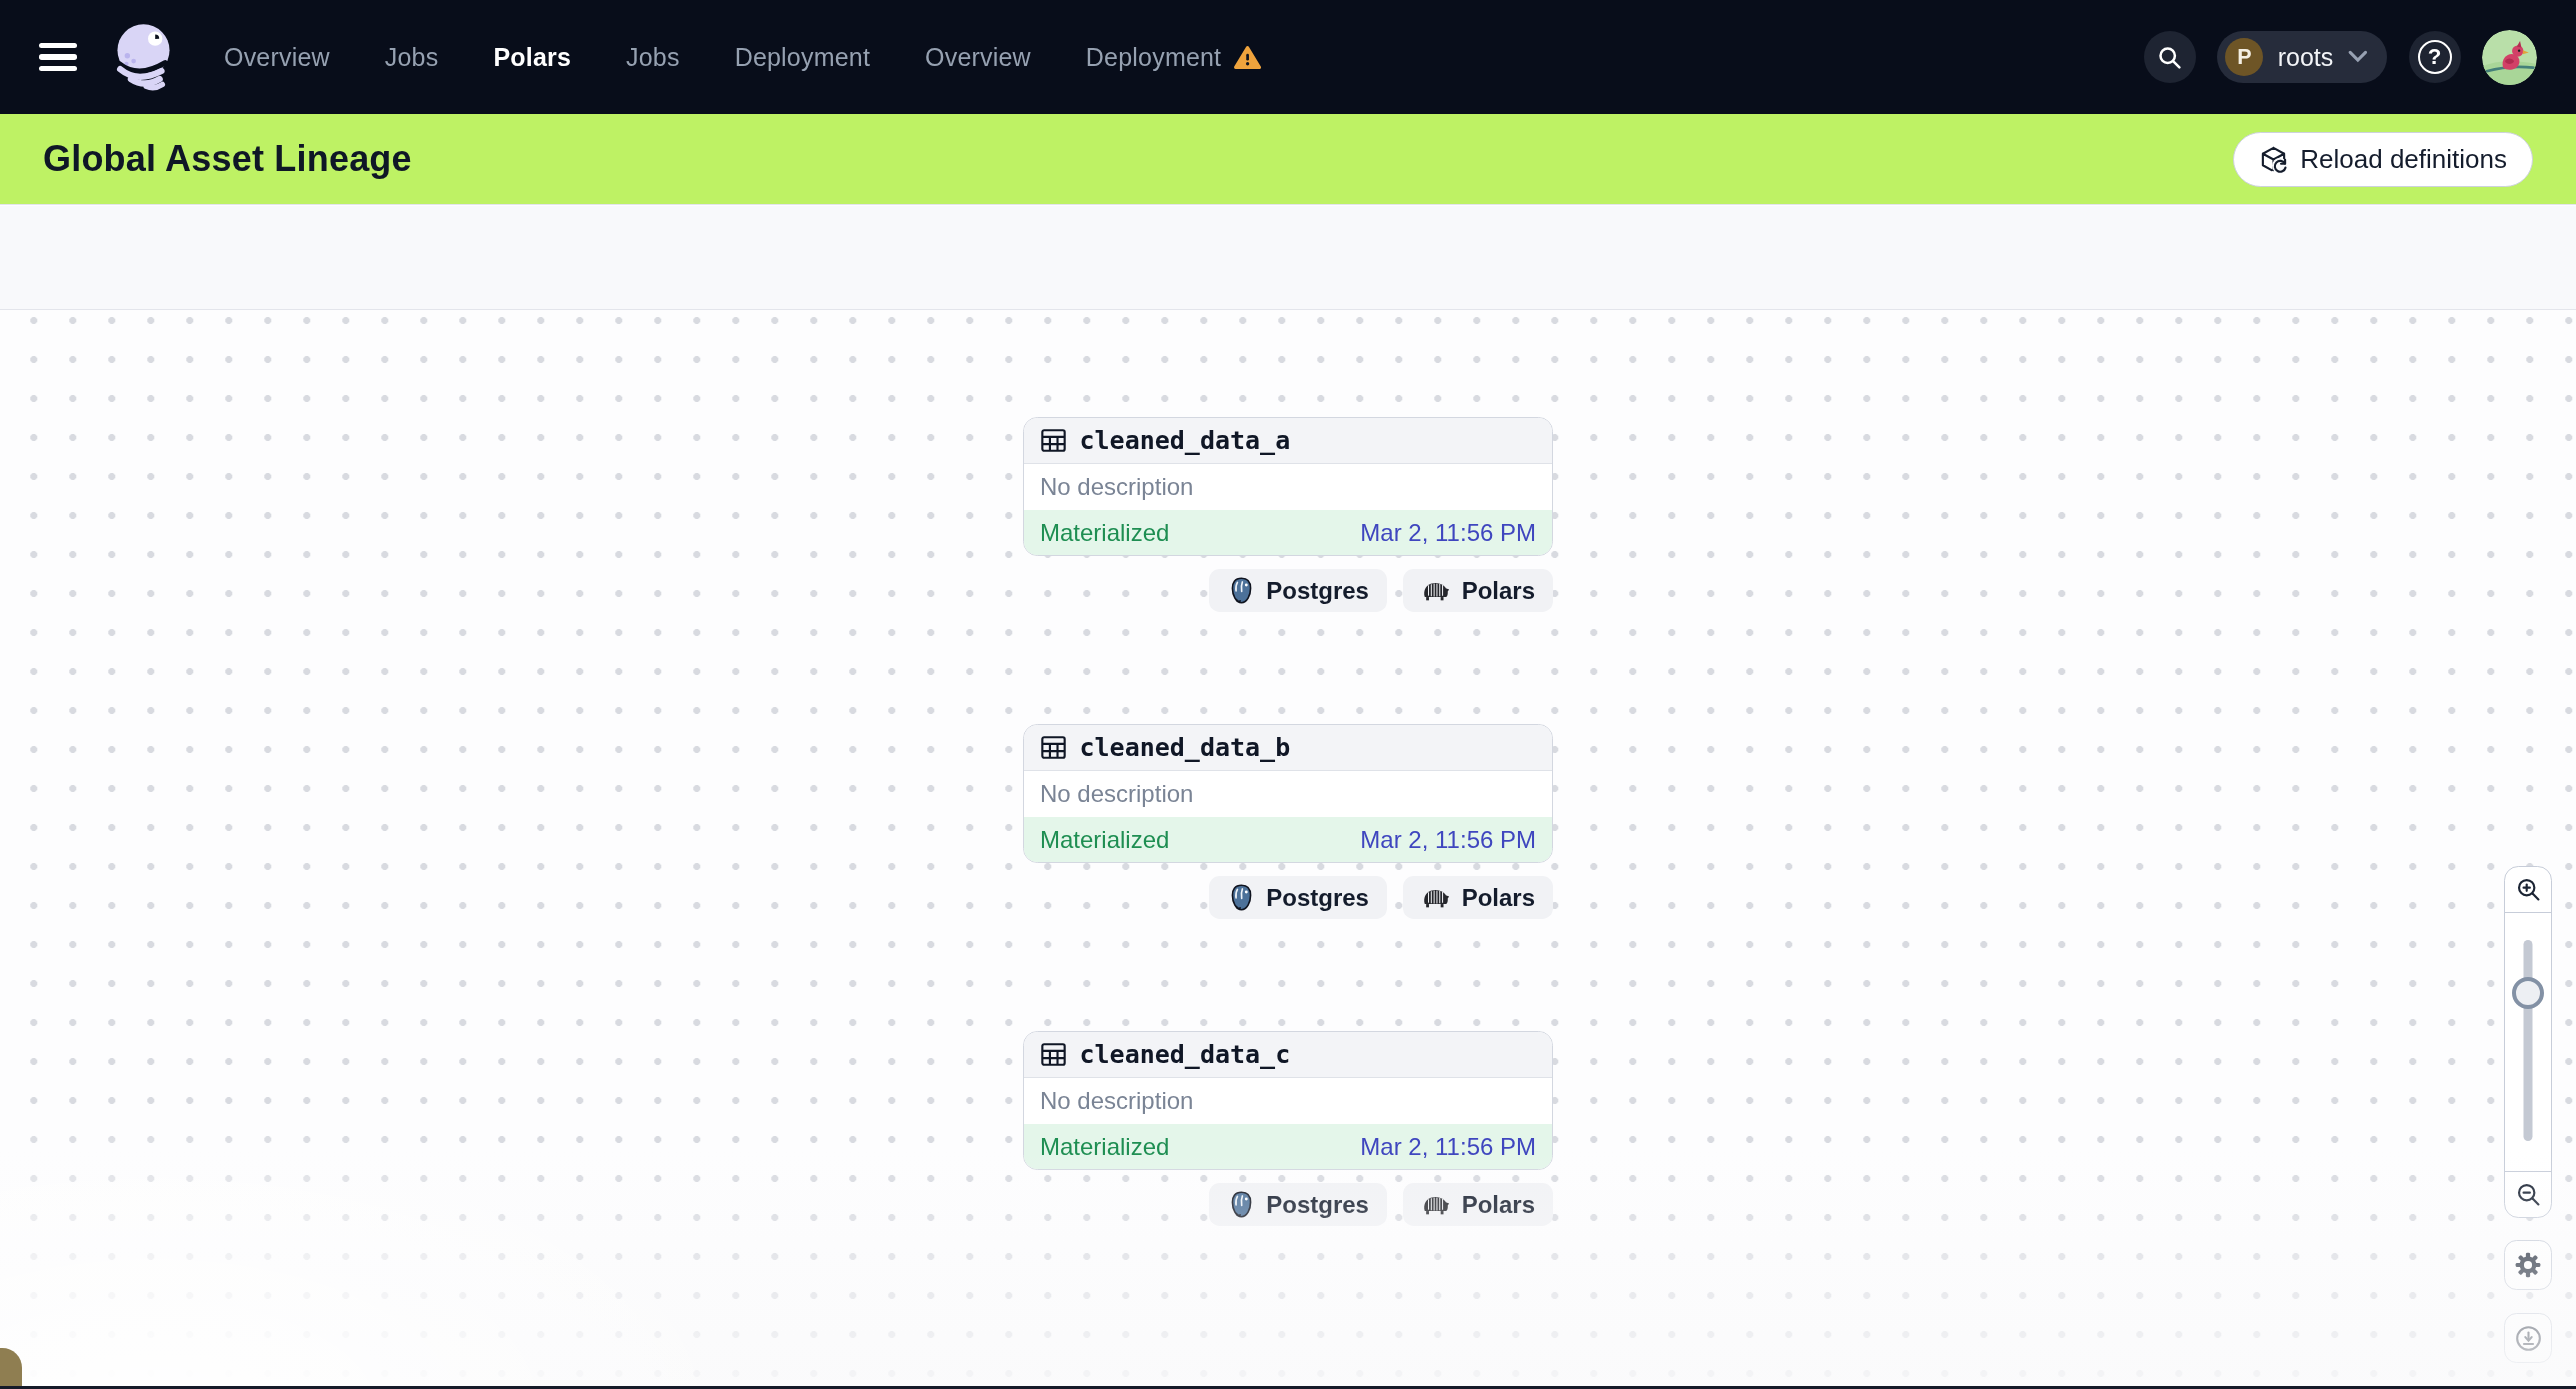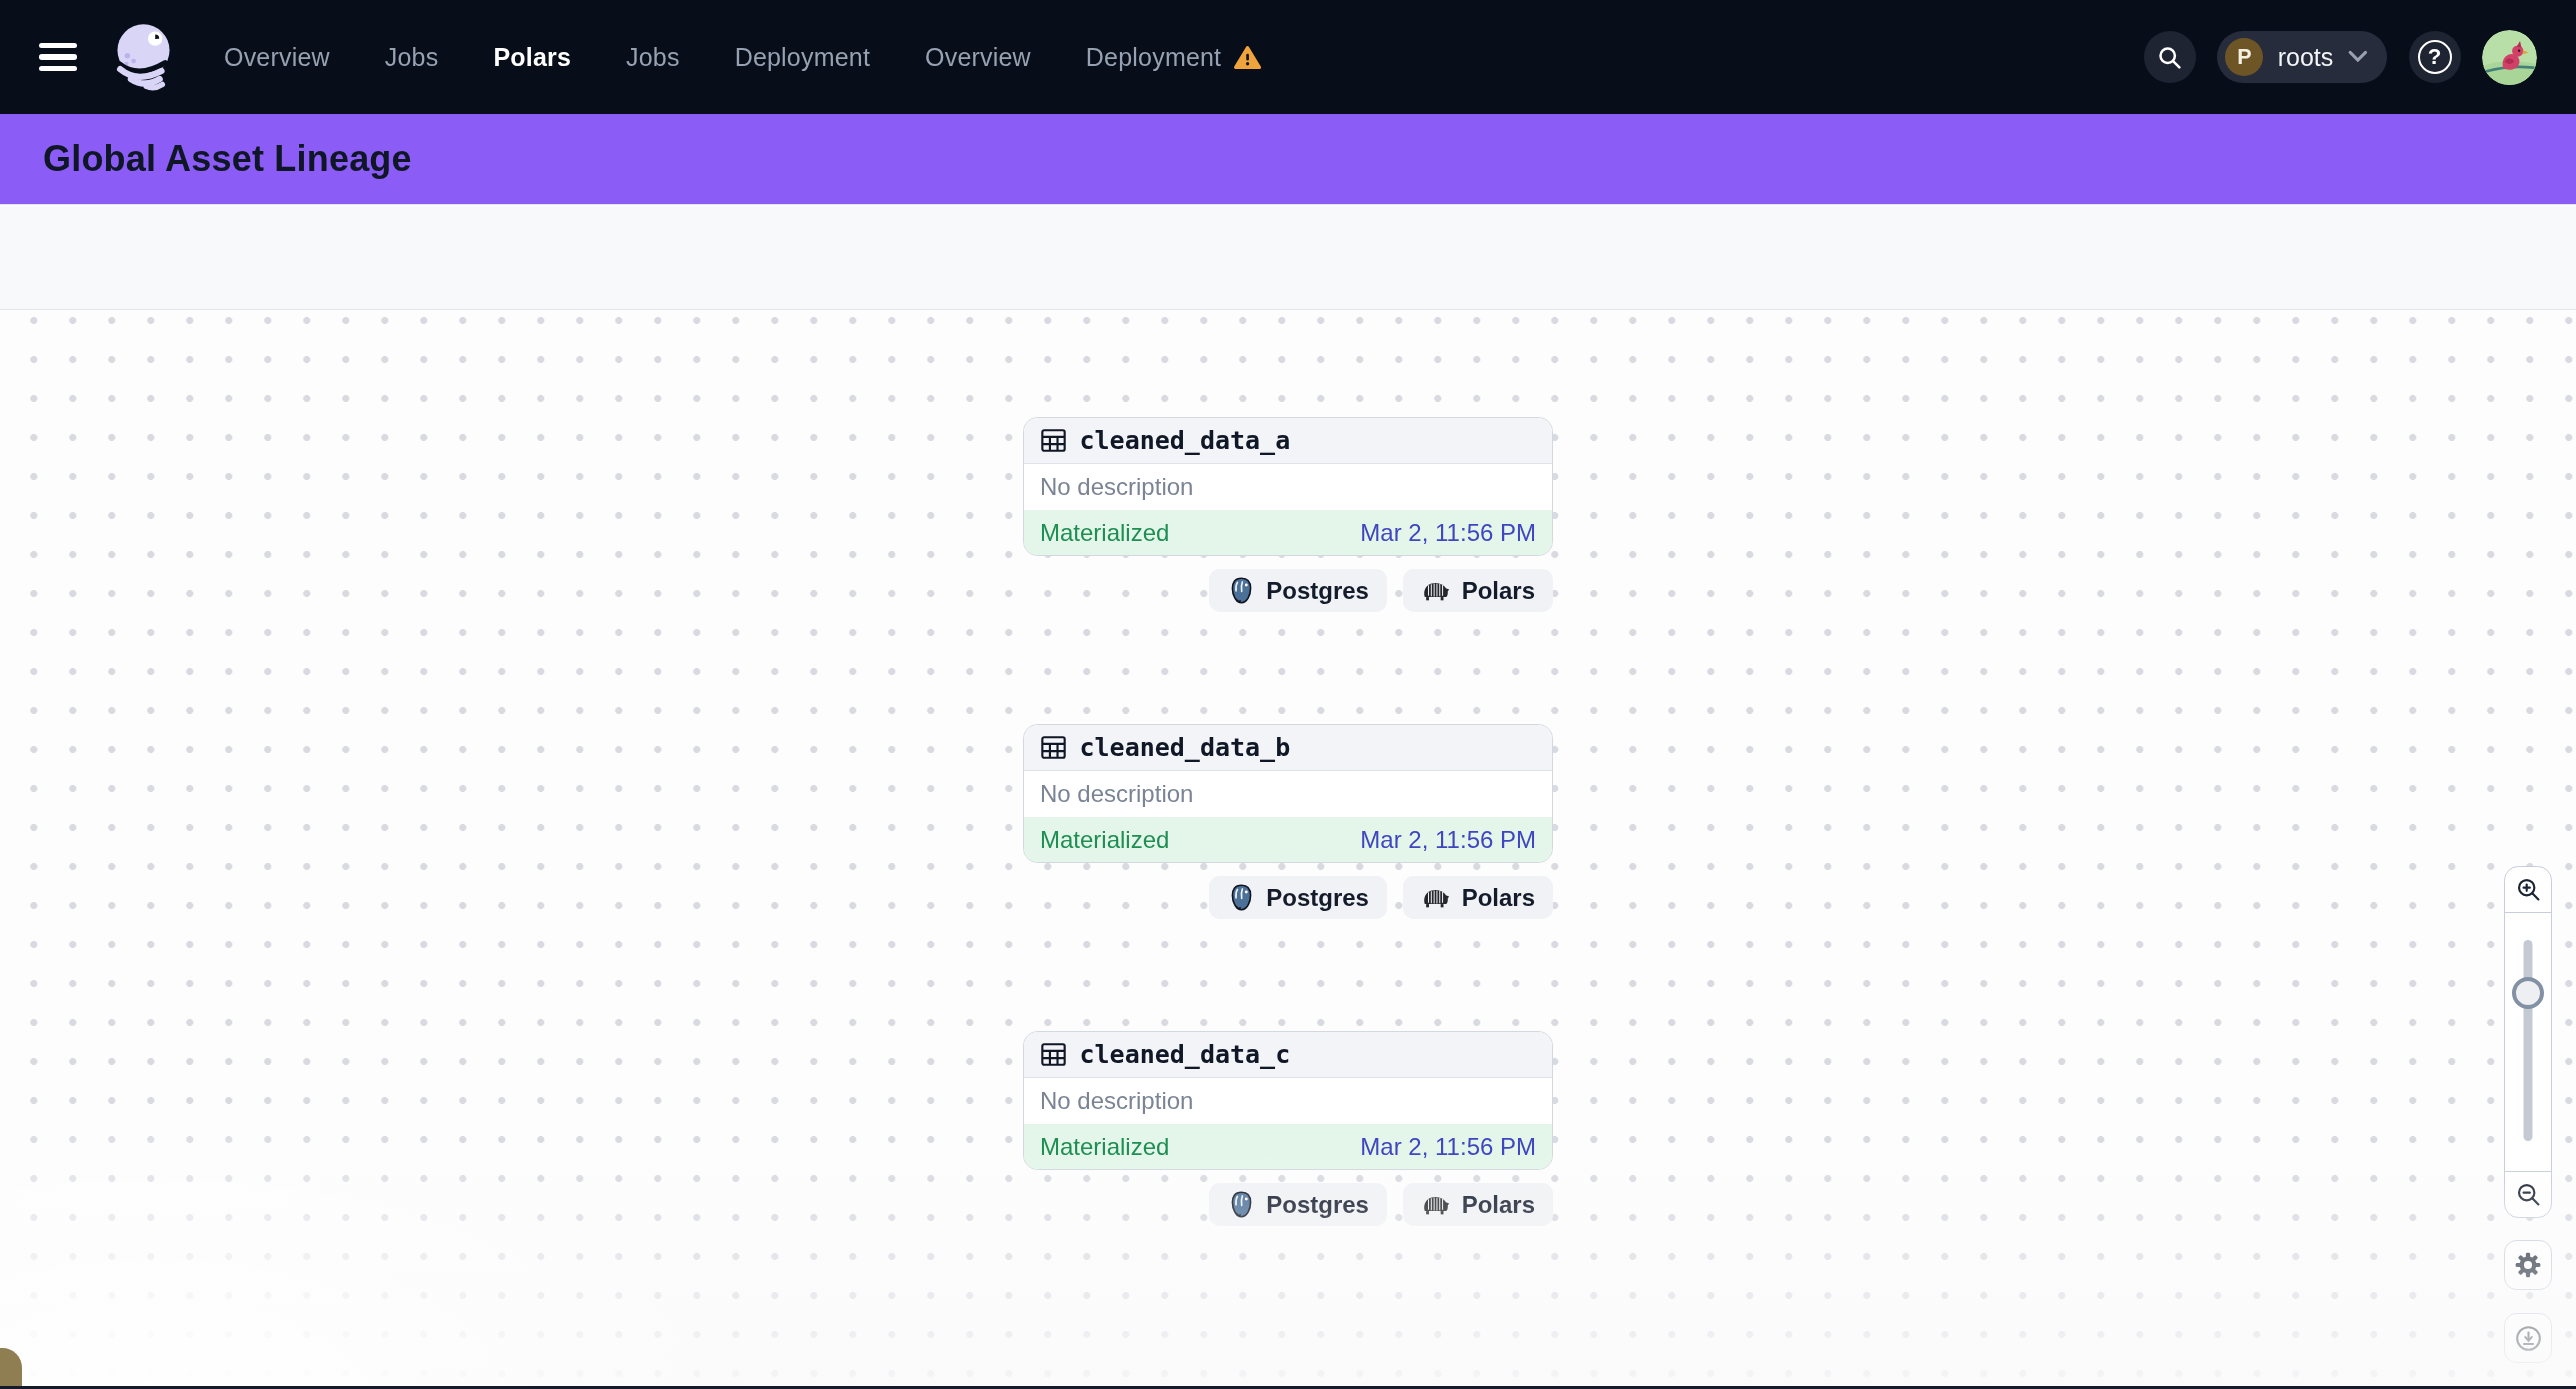--- a/index.html
+++ b/index.html
@@ -27,21 +27,21 @@
                 color:#F4EFE3; font-size:21.5px; font-weight:700; display:flex;
                 align-items:center; justify-content:center; }
   .env-name { color:#F3F5F8; font-size:25px; font-weight:500; }
   .help-q { width:34px; height:34px; border:2.7px solid #FFFFFF; border-radius:50%;
             color:#FFFFFF; font-size:22.3px; font-weight:700; display:flex;
             align-items:center; justify-content:center; }
   .user-avatar { width:55px; height:55px; border-radius:50%; overflow:hidden; cursor:pointer; }
 
   
   .titlebar { position:absolute; left:0; top:114px; width:100%; height:91px;
-              background:#8b5cf6; border-bottom:0.9px solid #E3E5EB;
+              background:#bef264; border-bottom:0.9px solid #E3E5EB;
               display:flex; align-items:center; padding:0 43px; }
   .page-title { font-size:36px; font-weight:650; color:#0F1726; letter-spacing:0.2px; }
   .reload-btn { margin-left:auto; height:55px; border-radius:28px; background:#FFFFFF;
                 border:1.3px solid #CDD2DD; display:flex; align-items:center; gap:12.5px;
                 padding:0 25px; cursor:pointer; }
   .reload-btn span.lbl { font-size:26px; color:#141C2C; font-weight:500; }
 
   
   .toolbar { position:absolute; left:0; top:206px; width:100%; height:104px;
              background:#F8F9FB; border-bottom:0.9px solid #E3E5EB; }
@@ -209,20 +209,31 @@
           <path d="M44.5 22 L51 24.5 L44.5 26.5 Z" fill="#E2A23B"></path>
           <circle cx="40.5" cy="22.5" r="1.3" fill="#1B1B1B"></circle>
           <path d="M25 34 C27 30 33 30 35 34 C33 38 27 38 25 34 Z" fill="#B22B50"></path>
         </svg>
       </div>
     </div>
   </div>
 
   <div class="titlebar">
     <span class="page-title">Global Asset Lineage</span>
+    <div class="reload-btn">
+      <span>
+        <svg viewBox="0 0 30 30" width="29" height="29" fill="none" stroke="#141C2C" stroke-width="2.2" stroke-linejoin="round" stroke-linecap="round">
+          <path d="M15 3 L26 9 V15 M15 3 L4 9 V21 L13 26 M4 9 L15 15 M15 15 L26 9 M15 15 V26"></path>
+          <circle cx="21.5" cy="21.5" r="8" fill="#F8F9FB" stroke="none"></circle>
+          <path d="M26.8 19.2 a5.6 5.6 0 1 0 .6 4.2"></path>
+          <path d="M27 15.2 v4.2 h-4.2"></path>
+        </svg>
+      </span>
+      <span class="lbl">Reload definitions</span>
+    </div>
   </div>
 
   <div class="toolbar">
     <div class="tool-btn btn-toggle">
       <span>
         <svg viewBox="0 0 30 28" width="29" height="27">
           <rect x="3" y="3" width="10" height="22" rx="1.5" fill="none" stroke="#141C2C" stroke-width="2.6"></rect>
           <polygon points="18,8 27,14 18,20" fill="#141C2C"></polygon>
         </svg>
       </span>

